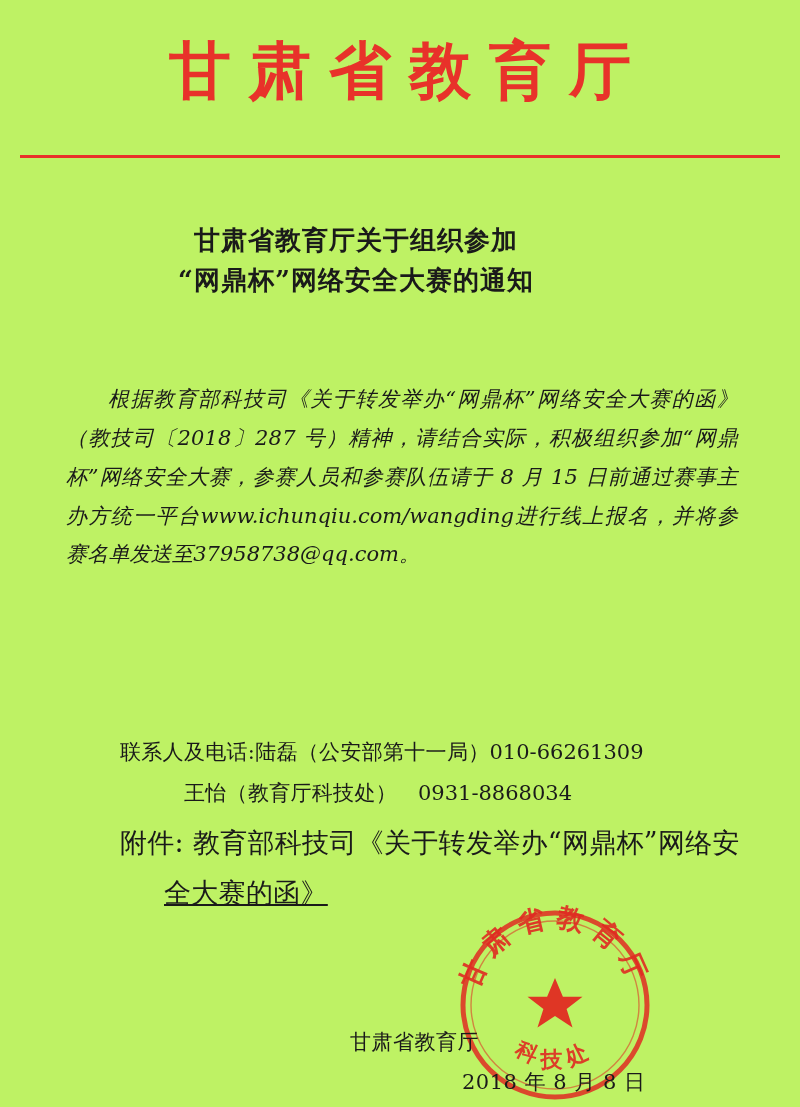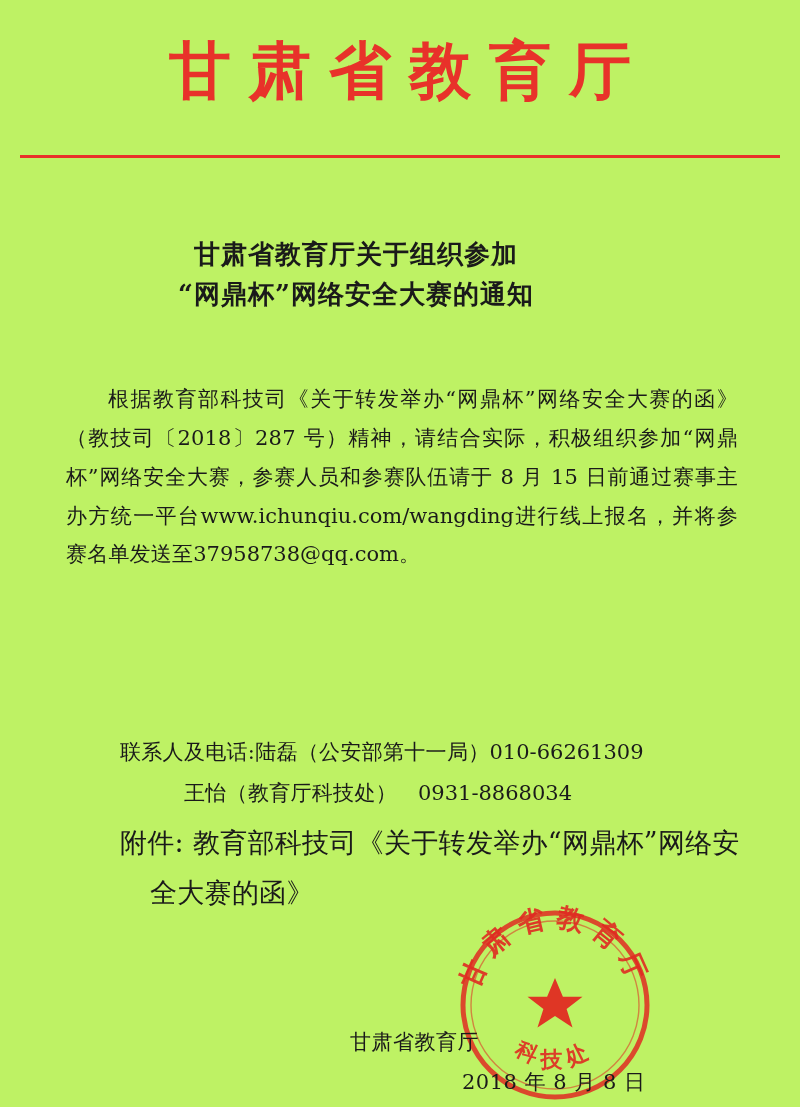--- a/index.html
+++ b/index.html
@@ -50,21 +50,21 @@
     top: 198px;
     right: 58px;
     font-size: 18px;
     letter-spacing: 0.5px;
     white-space: nowrap;
   }
 
   
   .doc-heading {
     position: absolute;
-    top: 234px;
+    top: 220px;
     left: 0;
     width: 712px;
     text-align: center;
     font-weight: bold;
     font-size: 26px;
     line-height: 1.55;
     letter-spacing: 1px;
   }
   .doc-heading .line2 { letter-spacing: 1px; }
 
@@ -82,20 +82,21 @@
   }
   .para {
     margin-top: 14px;
     font-size: 21px;
     line-height: 1.85;
     text-align: justify;
     text-align-last: left;
     text-justify: inter-character;
     text-indent: 42px;
     letter-spacing: 0.2px;
+    font-style: italic;
   }
   .para .lat {
     font-family: "DejaVu Serif", "Liberation Serif", serif;
     letter-spacing: 0;
   }
 
   
   .contacts {
     position: absolute;
     top: 732px;
@@ -111,21 +112,21 @@
   
   .attachment {
     position: absolute;
     top: 818px;
     left: 120px;
     width: 620px;
     font-size: 27px;
     line-height: 1.85;
     letter-spacing: 0.3px;
   }
-  .attachment .cont { margin-left: 30px; display: block; }
+  .attachment .cont { margin-left: 44px; display: block; text-decoration: underline; }
 
   
   .signature {
     position: absolute;
     top: 1028px;
     left: 350px;
     font-size: 21px;
     letter-spacing: 0.5px;
     white-space: nowrap;
   }

